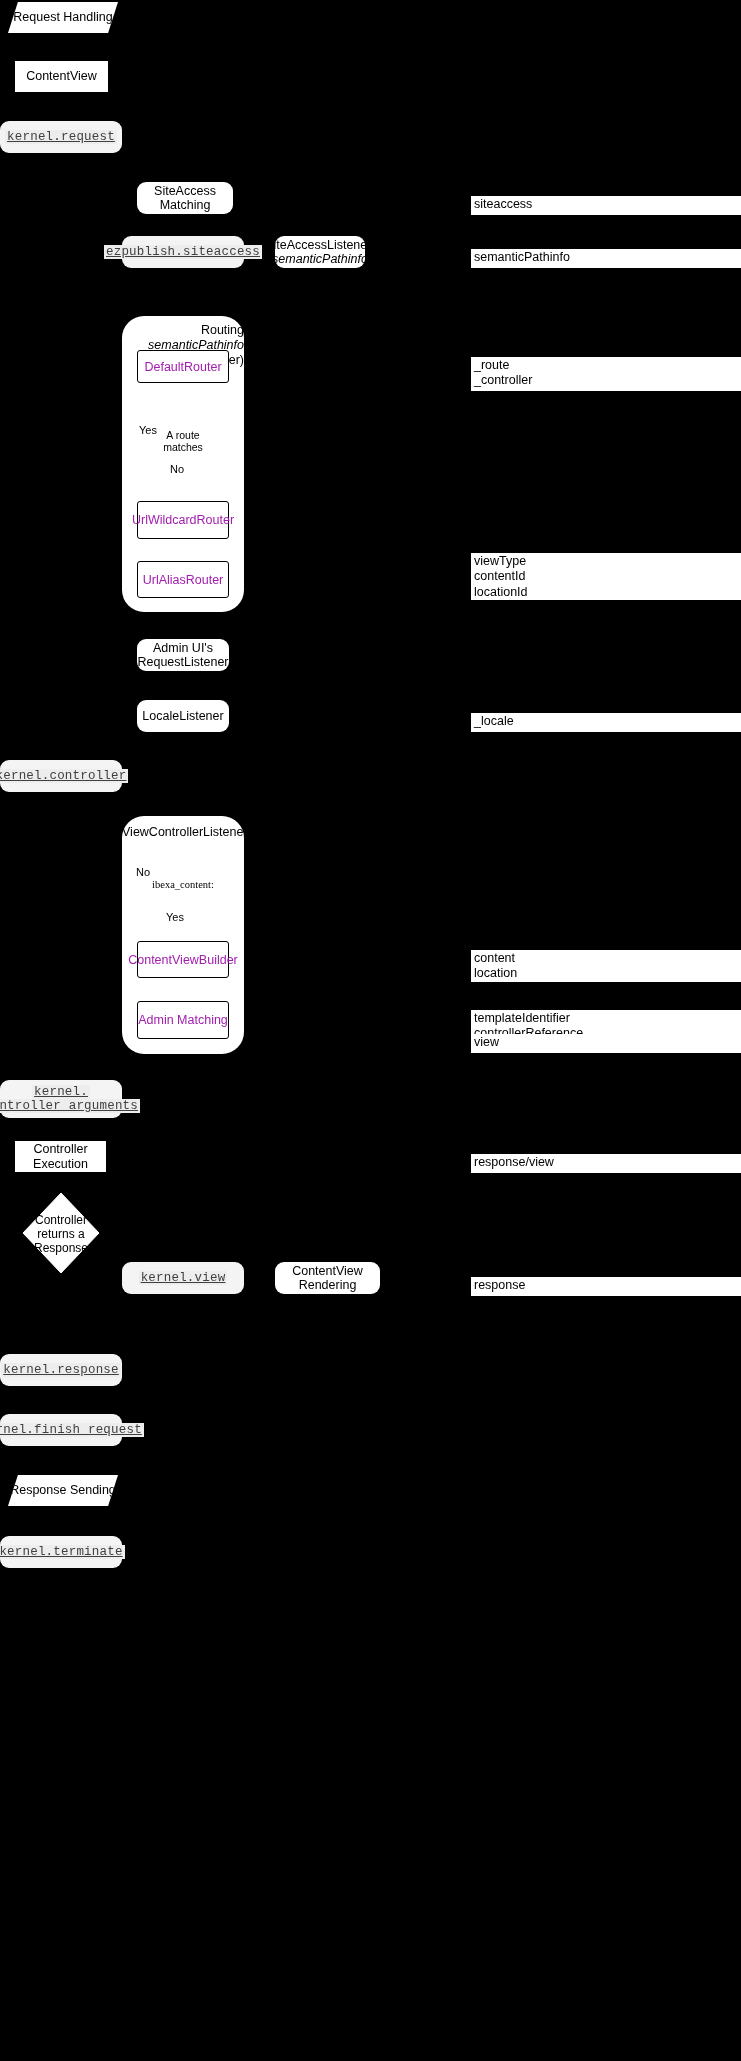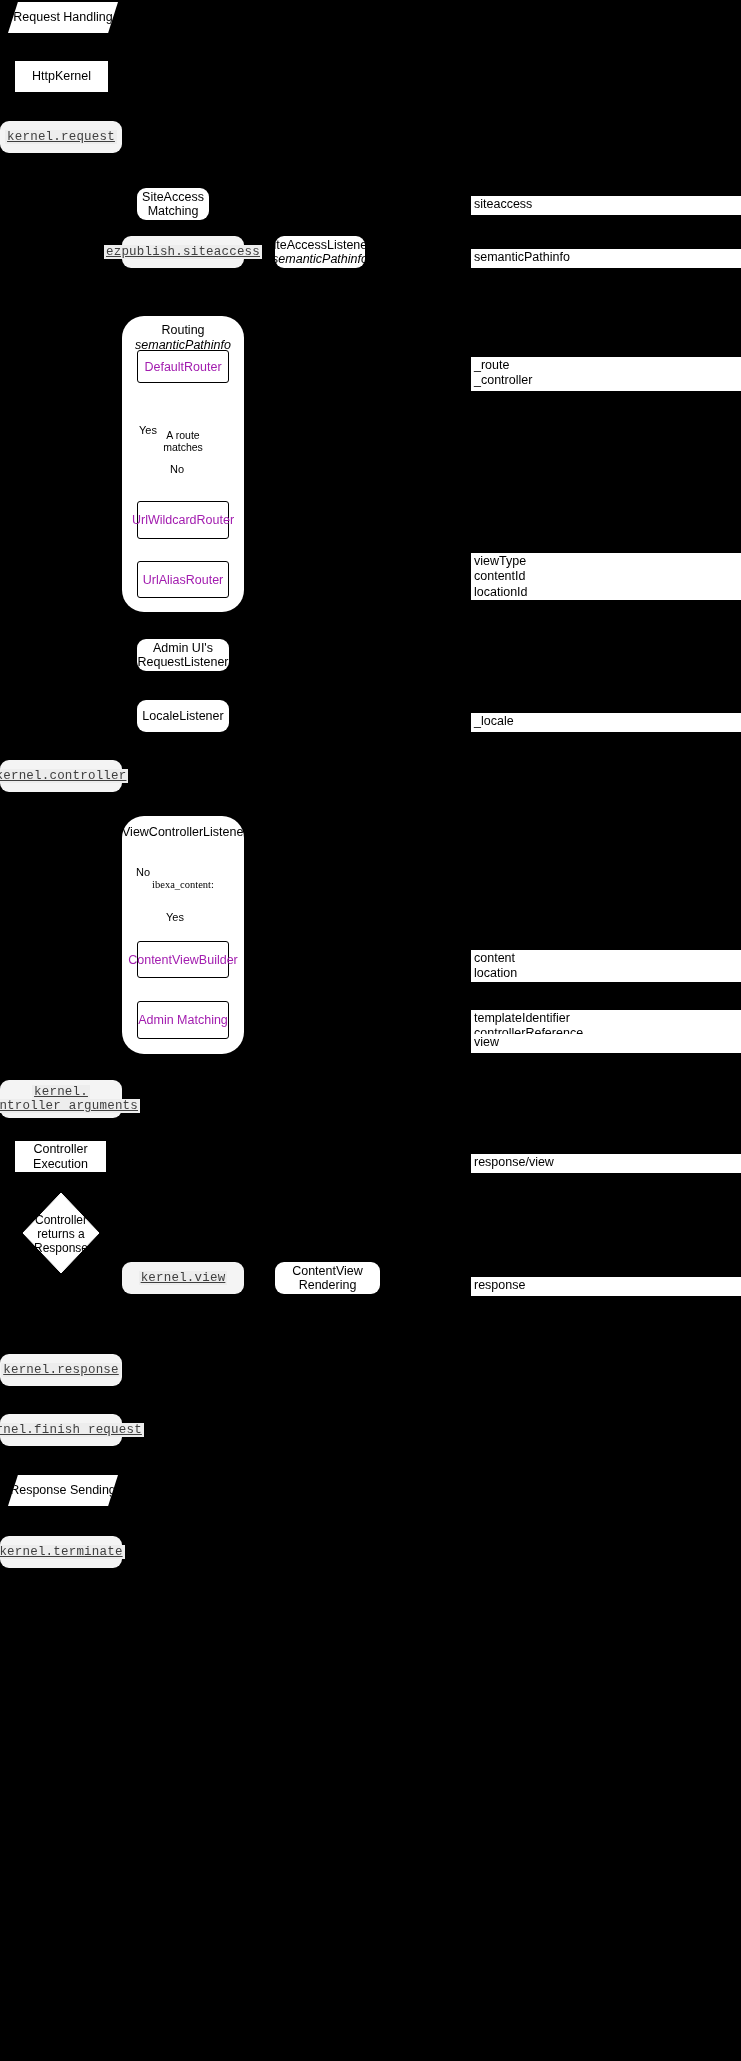--- a/index.html
+++ b/index.html
@@ -28,21 +28,21 @@
   
   .sqbox{background:#ffffff;font-size:12.5px;}
 
   
   .attr{position:absolute;background:#ffffff;color:#000;font-size:12.5px;
         box-sizing:border-box;padding:1px 2px 2px 3px;text-align:left;
         line-height:1.22;}
 
   
   .group{position:absolute;background:#ffffff;border-radius:22px;box-sizing:border-box;}
-  .group-title{position:absolute;left:0;right:0;text-align:center;
+  .group-title{position:absolute;left:0;right:0;text-align:right;
                font-size:12.5px;color:#000;line-height:1.18;}
   .group-title i{font-style:italic;}
 
   
   .ibox{position:absolute;box-sizing:border-box;background:#fff;
         border:1px solid #000;border-radius:3px;display:flex;
         align-items:center;justify-content:center;font-size:12.5px;color:#a21caf;}
 
   
   .svgl{position:absolute;left:0;top:0;width:741px;height:2061px;
@@ -94,21 +94,21 @@
 
   <div class="node banner" style="left:8px;top:2px;width:110px;height:31px;">
     <span>Request Handling</span>
   </div>
 
   <div class="node banner" style="left:8px;top:1475px;width:110px;height:31px;">
     <span>Response Sending</span>
   </div>
 
   <div class="node sqbox" style="left:15px;top:61px;width:93px;height:31px;">
-    <span>HttpKernel</span>
+    <span>ContentView</span>
   </div>
 
   <div class="node sqbox" style="left:15px;top:1141px;width:91px;height:31px;">
     <span>Controller Execution</span>
   </div>
 
   <div class="node evt" style="left:0px;top:121px;width:122px;height:32px;">
     <span><span>kernel.request</span></span>
   </div>
 
@@ -134,21 +134,21 @@
   </div>
 
   <div class="node evt" style="left:0px;top:1414px;width:122px;height:32px;">
     <span><span>kernel.finish_request</span></span>
   </div>
 
   <div class="node evt" style="left:0px;top:1536px;width:122px;height:32px;">
     <span><span>kernel.terminate</span></span>
   </div>
 
-  <div class="node rbox" style="left:137px;top:188px;width:72px;height:32px;">
+  <div class="node rbox" style="left:137px;top:182px;width:96px;height:32px;">
     <span>SiteAccess Matching</span>
   </div>
 
   <div class="node rbox" style="left:275px;top:236px;width:90px;height:32px;flex-direction:column;">
     <span>SiteAccessListener:</span>
     <span style="font-style:italic;">semanticPathinfo</span>
   </div>
 
   <div class="node rbox" style="left:137px;top:639px;width:92px;height:32px;flex-direction:column;">
     <span>Admin UI's</span>

